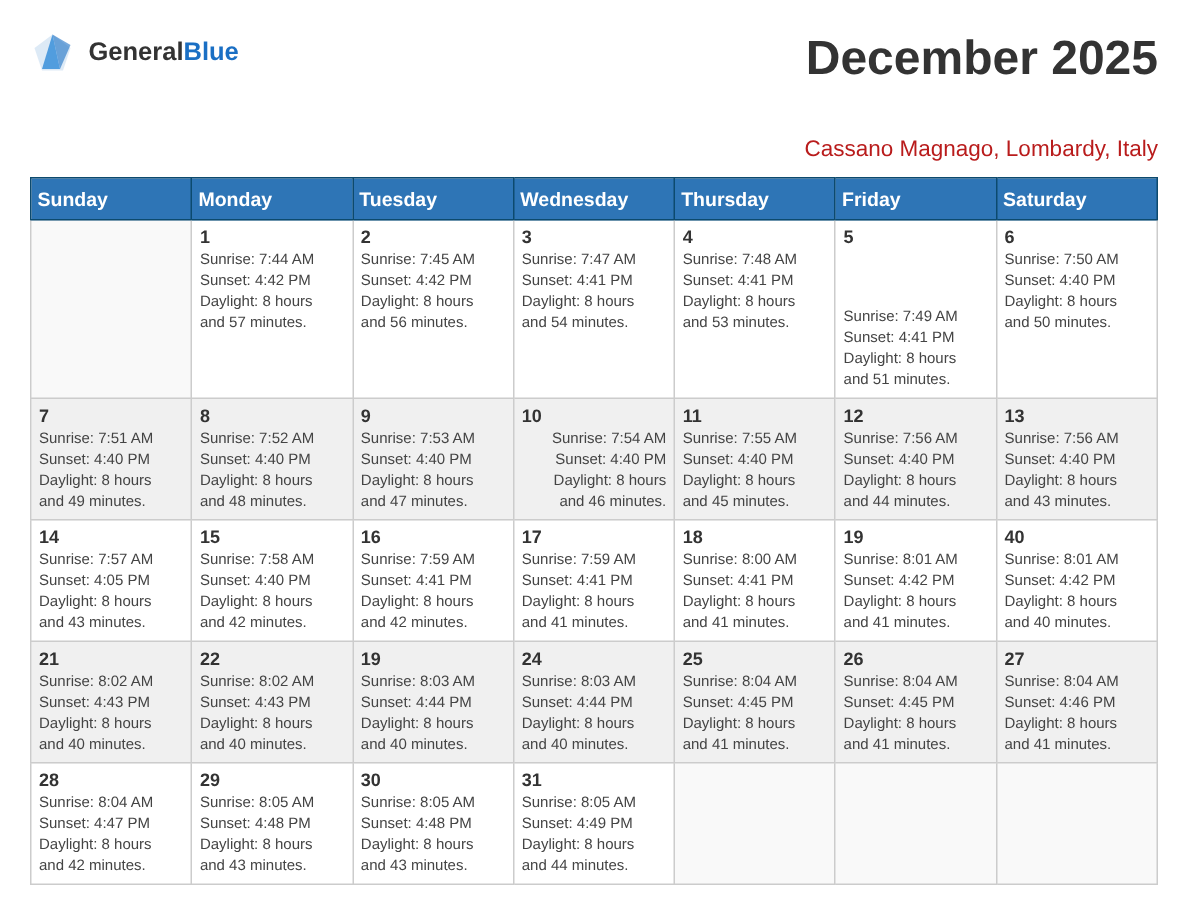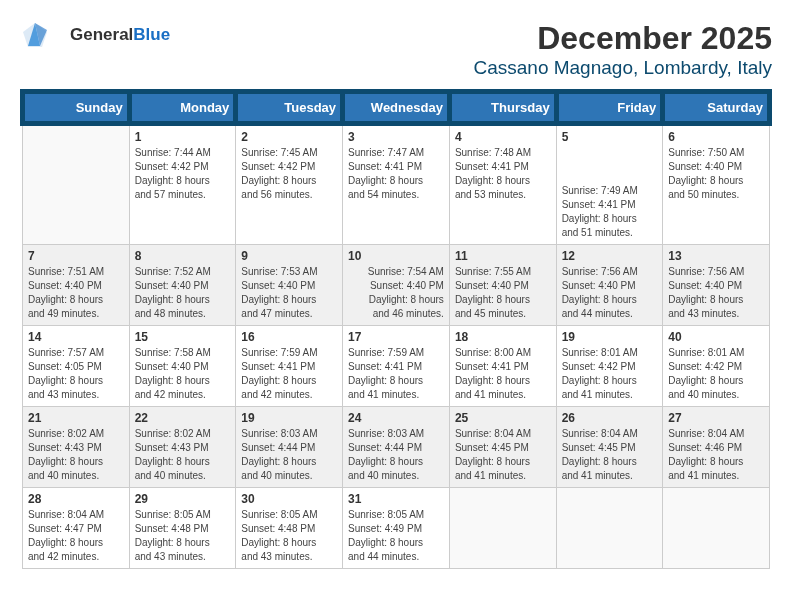--- a/index.html
+++ b/index.html
@@ -12,50 +12,51 @@
     }
     .header-area {
       display: flex;
       justify-content: space-between;
       align-items: flex-start;
       margin-bottom: 10px;
     }
     .logo {
       display: flex;
       align-items: center;
-      gap: 20px;
+      gap: 9px;
     }
     .logo-icon {
       width: 30px;
       height: 30px;
     }
     .title-area {
       text-align: right;
     }
     .month-title {
       font-size: 32px;
       font-weight: bold;
       color: #333;
     }
     .location-title {
-      font-size: 19px;
-      color: #0c4a6e;
+      font-size: 15px;
+      color: #b91c1c;
+      margin-top: 34px;
     }
     .calendar {
       width: 100%;
       border-collapse: collapse;
       border: 1px solid #ccc;
     }
     .calendar th {
       background-color: #2e75b6;
       color: #fff;
-      text-align: right;
+      text-align: left;
       padding: 6px 4px;
       font-size: 13px;
-      border: 5px solid #0c4a6e;
+      border: 1px solid #0c4a6e;
     }
     .calendar td {
       vertical-align: top;
       border: 1px solid #ccc;
       padding: 4px 5px;
       font-size: 10.5px;
       color: #333;
       width: 107px;
       min-height: 80px;
     }

